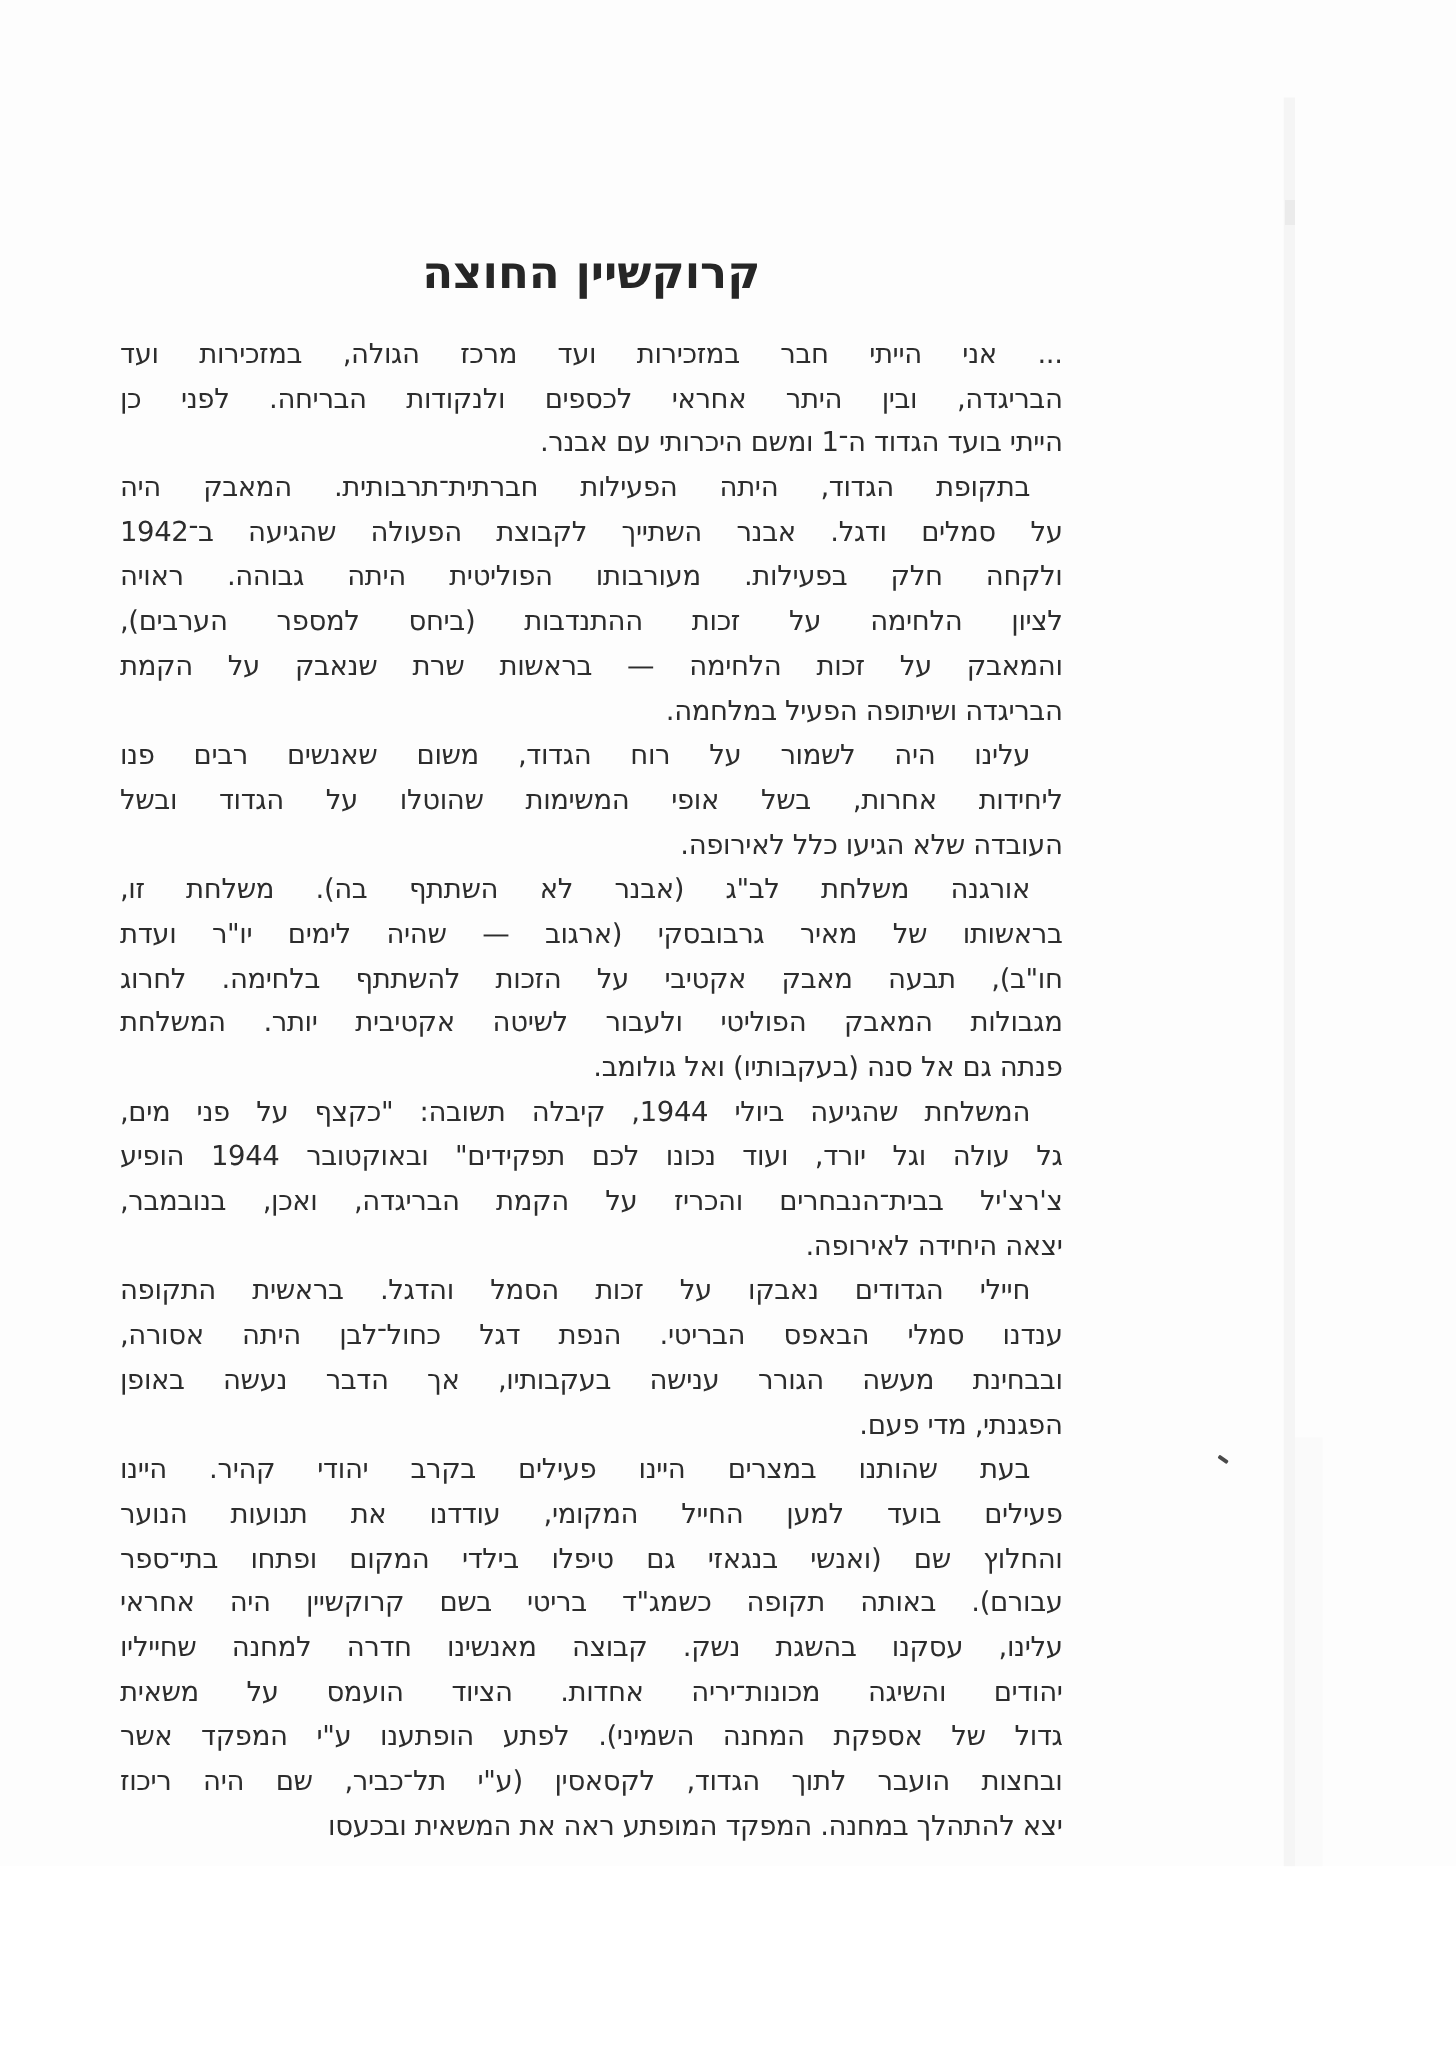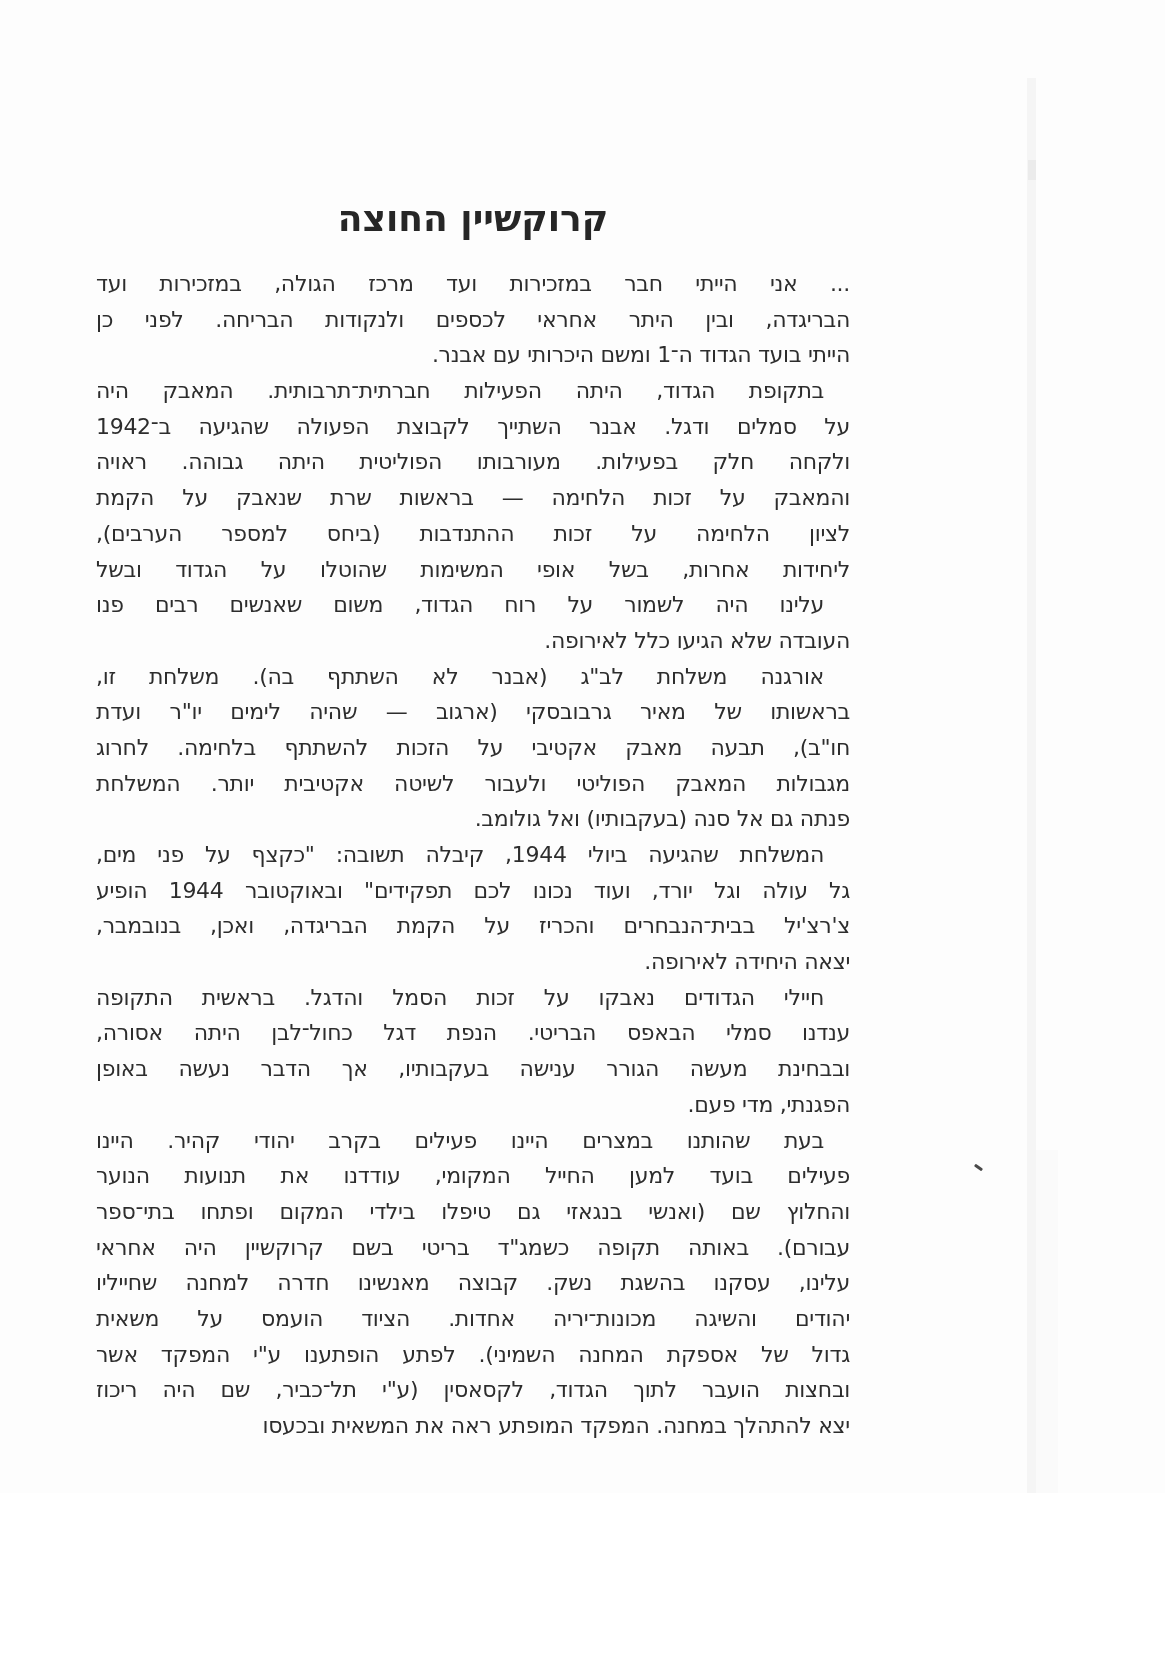--- a/index.html
+++ b/index.html
@@ -102,24 +102,25 @@
   <div class="textcol">
     <h1 class="title">קרוקשיין החוצה</h1>
 
     <div class="bodytext">
         <div class="line">... אני הייתי חבר במזכירות ועד מרכז הגולה, במזכירות ועד</div>
         <div class="line">הבריגדה, ובין היתר אחראי לכספים ולנקודות הבריחה. לפני כן</div>
         <div class="line last">הייתי בועד הגדוד ה־1 ומשם היכרותי עם אבנר.</div>
         <div class="line first">בתקופת הגדוד, היתה הפעילות חברתית־תרבותית. המאבק היה</div>
         <div class="line">על סמלים ודגל. אבנר השתייך לקבוצת הפעולה שהגיעה ב־1942</div>
         <div class="line">ולקחה חלק בפעילות. מעורבותו הפוליטית היתה גבוהה. ראויה</div>
+        <div class="line">לציון הלחימה על זכות ההתנדבות (ביחס למספר הערבים),</div>
         <div class="line">והמאבק על זכות הלחימה — בראשות שרת שנאבק על הקמת</div>
-        <div class="line">לציון הלחימה על זכות ההתנדבות (ביחס למספר הערבים),</div>
+        <div class="line last">הבריגדה ושיתופה הפעיל במלחמה.</div>
+        <div class="line first">עלינו היה לשמור על רוח הגדוד, משום שאנשים רבים פנו</div>
         <div class="line">ליחידות אחרות, בשל אופי המשימות שהוטלו על הגדוד ובשל</div>
-        <div class="line first">עלינו היה לשמור על רוח הגדוד, משום שאנשים רבים פנו</div>
         <div class="line last">העובדה שלא הגיעו כלל לאירופה.</div>
         <div class="line first">אורגנה משלחת לב"ג (אבנר לא השתתף בה). משלחת זו,</div>
         <div class="line">בראשותו של מאיר גרבובסקי (ארגוב — שהיה לימים יו"ר ועדת</div>
         <div class="line">חו"ב), תבעה מאבק אקטיבי על הזכות להשתתף בלחימה. לחרוג</div>
         <div class="line">מגבולות המאבק הפוליטי ולעבור לשיטה אקטיבית יותר. המשלחת</div>
         <div class="line last">פנתה גם אל סנה (בעקבותיו) ואל גולומב.</div>
         <div class="line first">המשלחת שהגיעה ביולי 1944, קיבלה תשובה: "כקצף על פני מים,</div>
         <div class="line">גל עולה וגל יורד, ועוד נכונו לכם תפקידים" ובאוקטובר 1944 הופיע</div>
         <div class="line">צ'רצ'יל בבית־הנבחרים והכריז על הקמת הבריגדה, ואכן, בנובמבר,</div>
         <div class="line last">יצאה היחידה לאירופה.</div>

